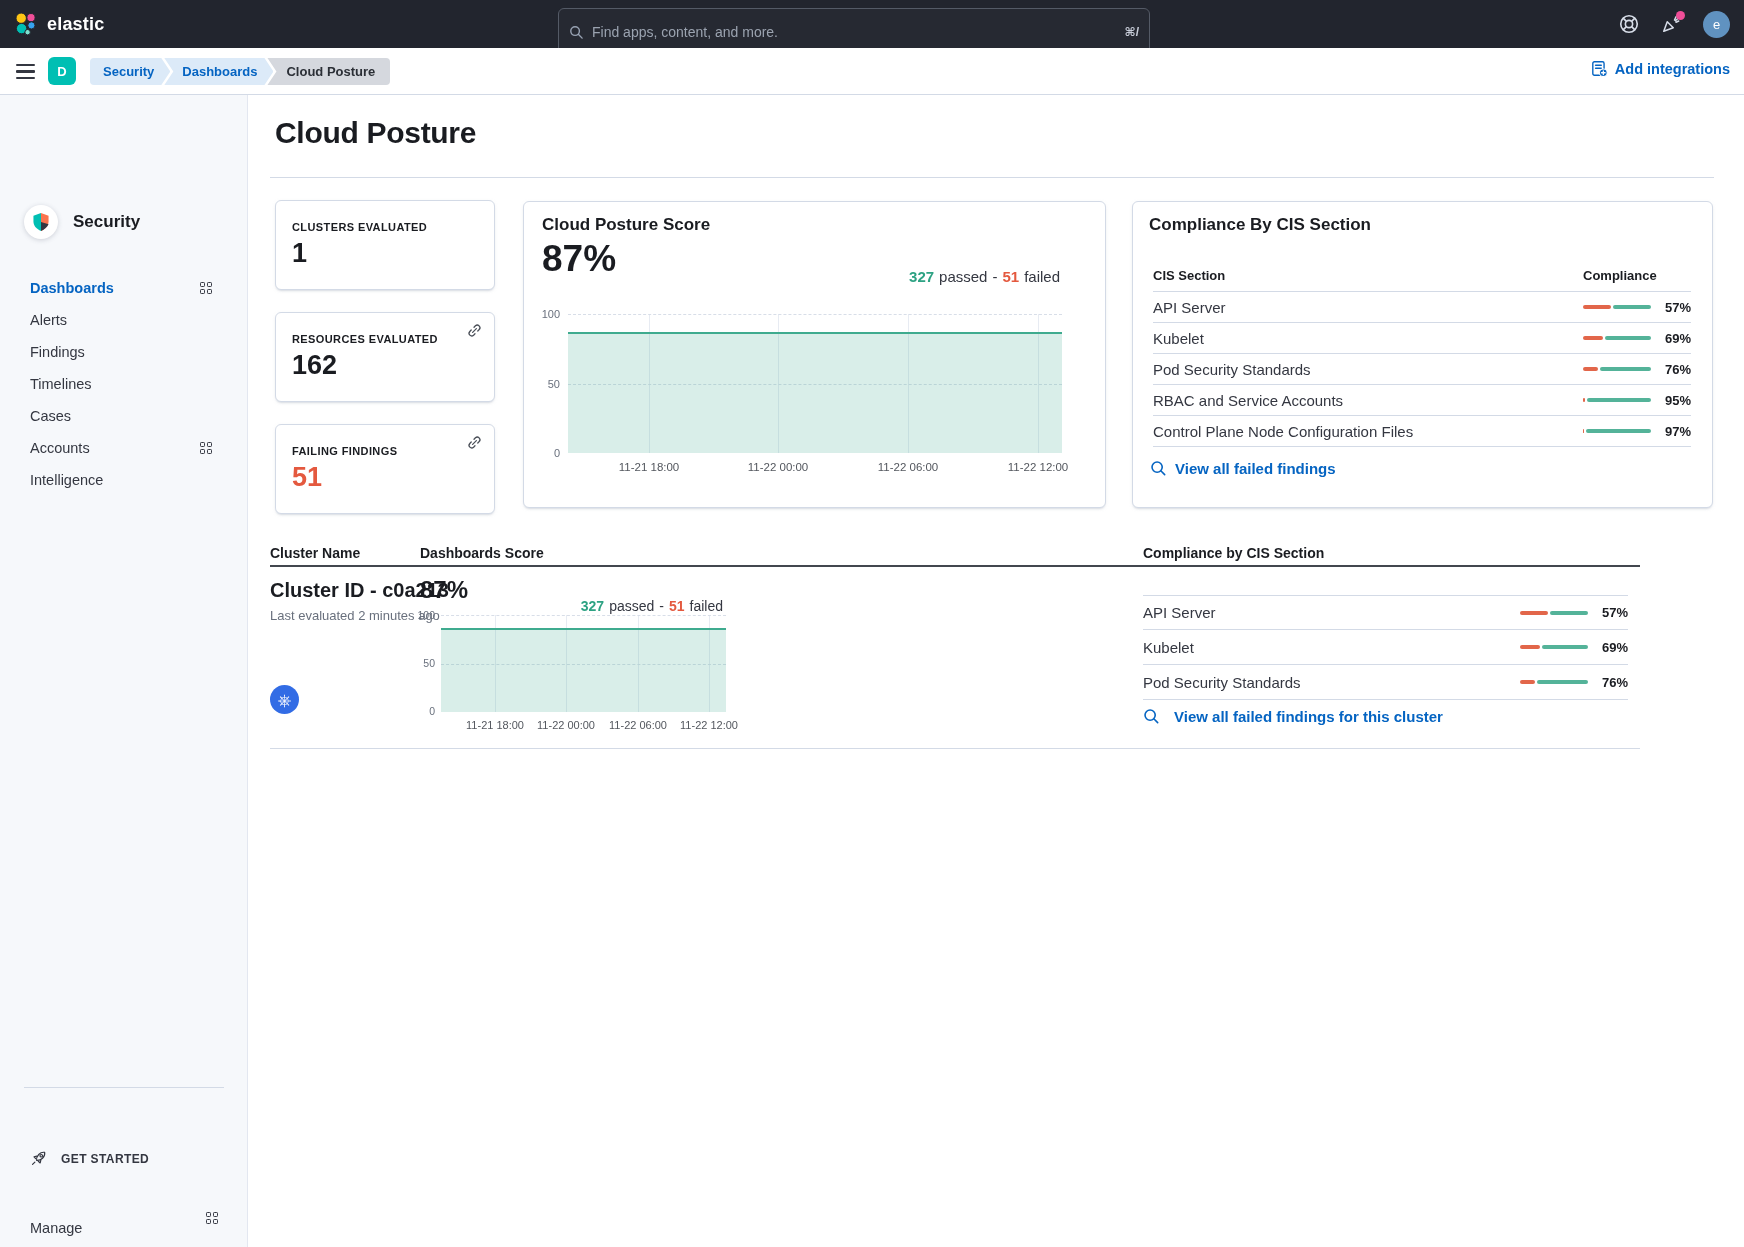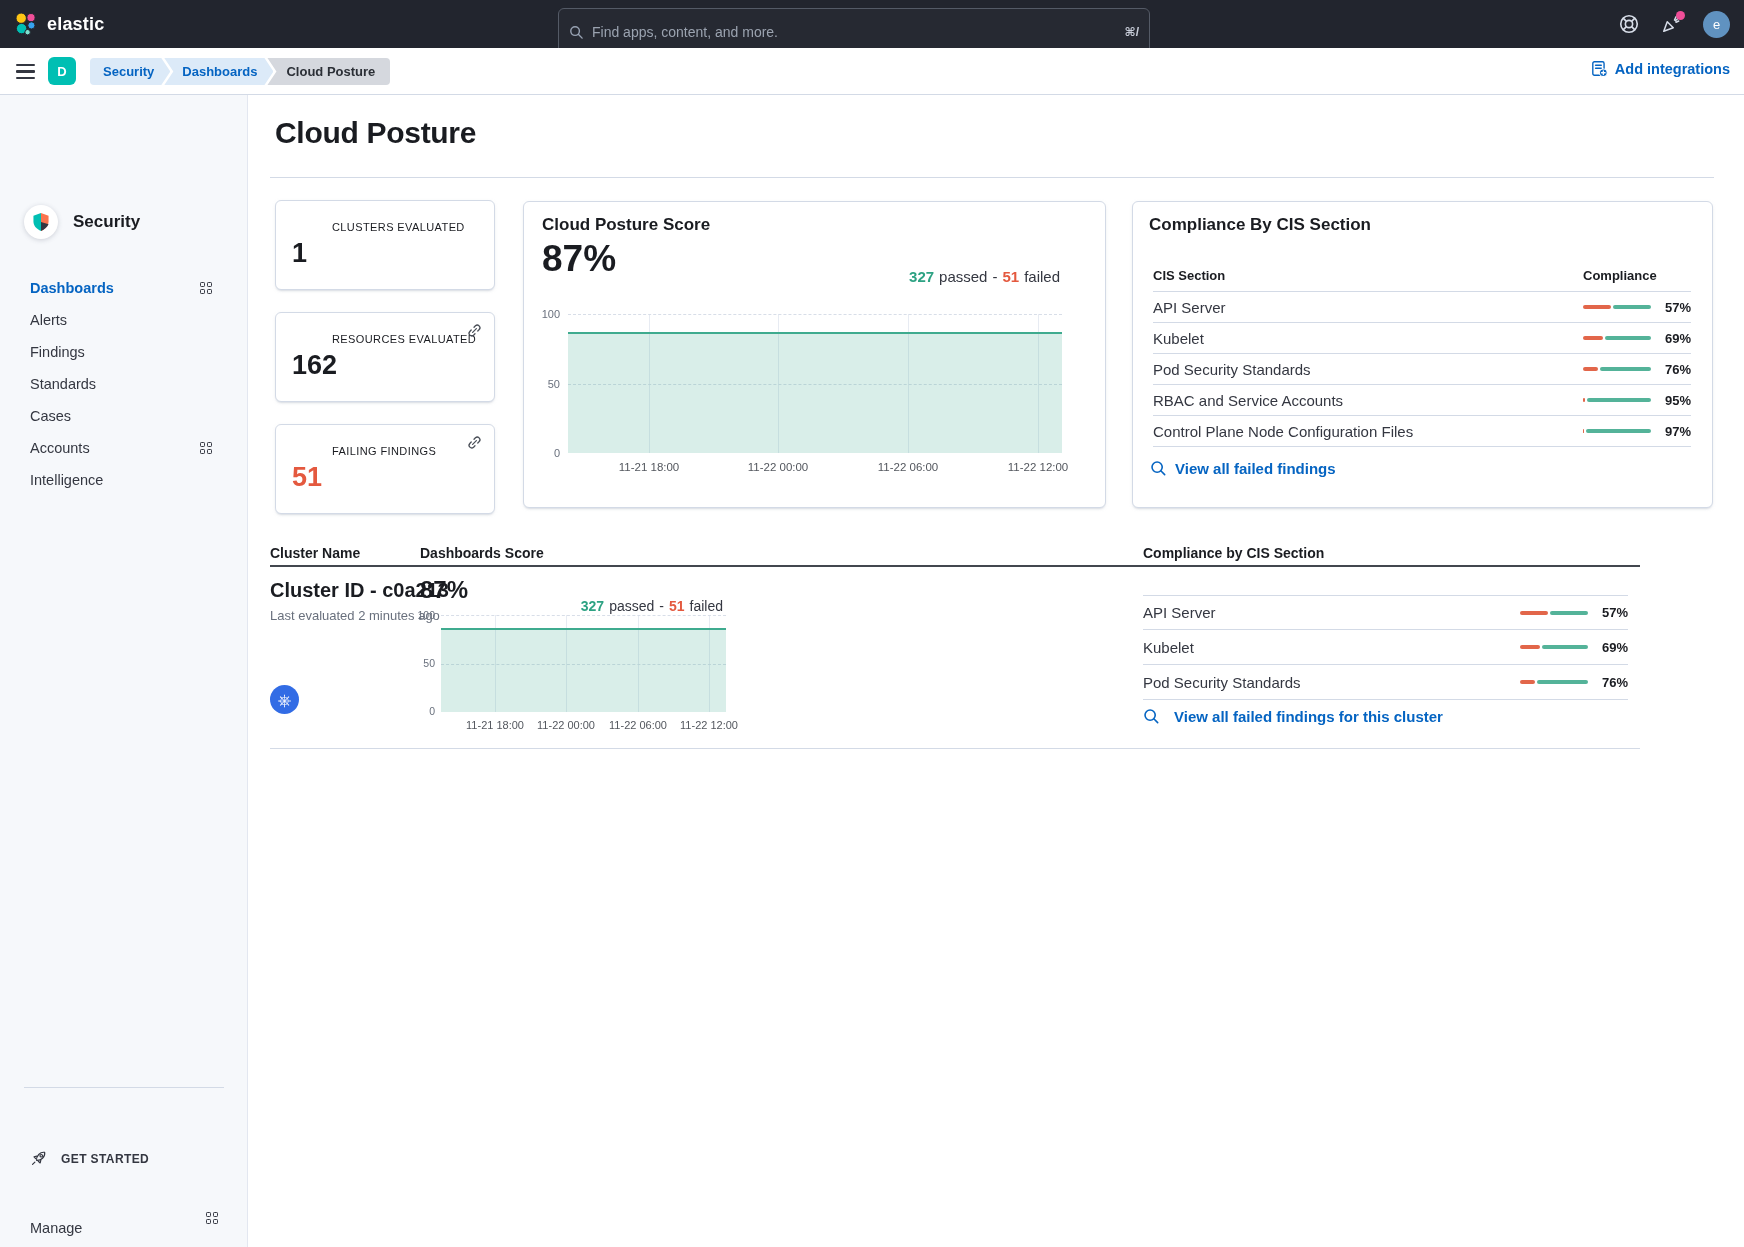--- a/index.html
+++ b/index.html
@@ -58,21 +58,21 @@
   .side-manage { position:absolute; left:30px; top:1100px; width:188px; display:flex; align-items:center; font-size:14.5px; color:#343741; cursor:pointer; }
   .side-manage span { flex:1;margin-top:20px; }
 
   
   .h1 { position:absolute; left:275px; top:116px; font-size:30px; font-weight:700; letter-spacing:-.3px; color:#1A1C21; }
   .top-divider { position:absolute; left:270px; top:177px; width:1444px; height:1px; background:#D3DAE6; }
 
   .card { position:absolute; background:#fff; border:1px solid #D3DAE6; border-radius:6px;
           box-shadow:0 2px 2px -1px rgba(152,162,179,.3), 0 1px 5px -2px rgba(152,162,179,.3); }
   .kpi { padding:20px 16px 0 16px; }
-  .kpi-label { font-size:11px; font-weight:400; letter-spacing:.4px; color:#1A1C21;margin-left:40px; }
+  .kpi-label { font-size:11px; font-weight:700; letter-spacing:.4px; color:#1A1C21; }
   .kpi-value { font-size:27px; font-weight:700; margin-top:5px; color:#1A1C21; }
   .kpi-value.danger { color:#E4593F; }
   .kpi-link { position:absolute; top:10px; right:12px; cursor:pointer; }
 
   .card-title { font-size:17px; font-weight:700; color:#1A1C21; }
 
   
   .pf { display:flex; gap:5px; font-size:15px; color:#343741; align-items:baseline;margin-top:13px; }
   .pf .green { color:#2DA283; font-weight:700; }
   .pf .red { color:#E4593F; font-weight:700; }
@@ -203,21 +203,21 @@
           </g>
         </svg>
       </div>
       <div class="nav-item">
         <span class="nav-label">Alerts</span>
       </div>
       <div class="nav-item">
         <span class="nav-label">Findings</span>
       </div>
       <div class="nav-item">
-        <span class="nav-label">Standards</span>
+        <span class="nav-label">Timelines</span>
       </div>
       <div class="nav-item">
         <span class="nav-label">Cases</span>
       </div>
       <div class="nav-item">
         <span class="nav-label">Accounts</span>
         <svg width="12" height="12" viewBox="0 0 12 12">
           <g fill="none" stroke="#343741" stroke-width="1">
             <rect x="0.5" y="0.5" width="4" height="4" rx="0.8"></rect>
               <rect x="7.5" y="0.5" width="4" height="4" rx="0.8"></rect>

